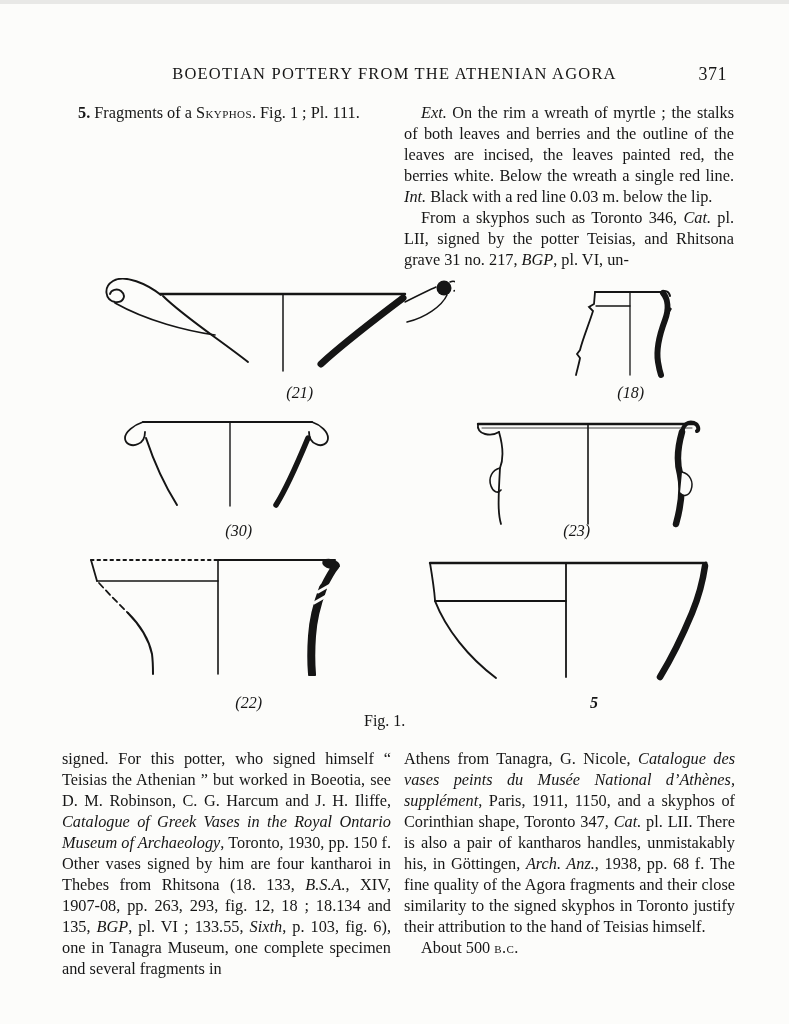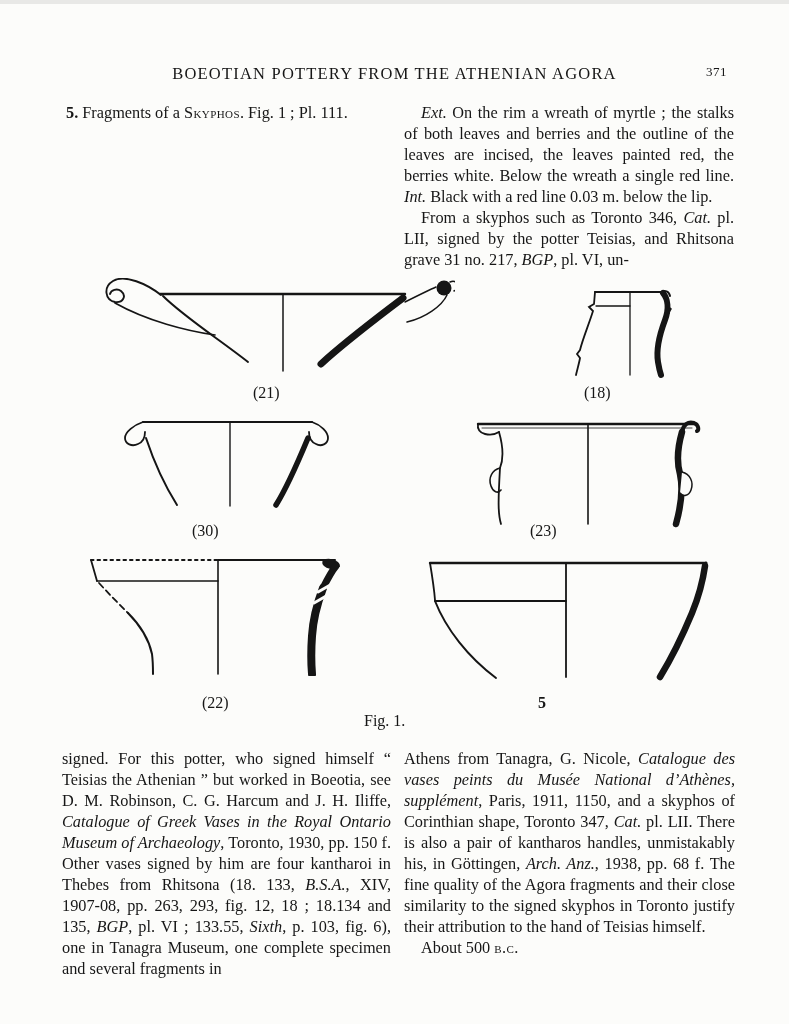--- a/index.html
+++ b/index.html
@@ -7,32 +7,32 @@
     position:relative;width:789px;height:1024px;margin:4px auto;
     background:#fcfcfa;color:#161616;
     font-family:"Liberation Serif","DejaVu Serif",serif;
     overflow:hidden;
   }
   .header-title{
     position:absolute;top:60px;left:50%;transform:translateX(-50%);
     font-size:16.5px;letter-spacing:1.2px;white-space:nowrap;
   }
   .header-pageno{
-    position:absolute;top:60px;right:62px;font-size:13px;letter-spacing:0.5px;
+    position:absolute;top:60px;right:62px;font-size:18px;letter-spacing:0.5px;
   }
   .col{position:absolute;font-size:16.3px;line-height:21px;text-align:justify;}
   .col p{margin:0;}
   .col p.ind{text-indent:17px;}
-  .tl{left:66px;top:98px;width:329px;}
+  .tl{left:78px;top:98px;width:329px;}
   .tr{left:404px;top:98px;width:330px;}
   .bl{left:62px;top:744px;width:329px;}
   .br{left:404px;top:744px;width:331px;}
   .sc{font-variant:small-caps;letter-spacing:0.4px;}
   .fig-label{
-    position:absolute;width:60px;text-align:left;font-size:16px;line-height:16px;
+    position:absolute;width:60px;text-align:right;font-size:16px;line-height:16px;font-style:italic;
   }
   .fig-label.bold{font-weight:bold;}
   .fig-caption{
     position:absolute;left:364px;top:709px;width:60px;text-align:left;
     font-size:16px;line-height:16px;
   }
   .drawing{position:absolute;}
   svg path, svg circle, svg ellipse{vector-effect:none;}
 </style>
 </head>

